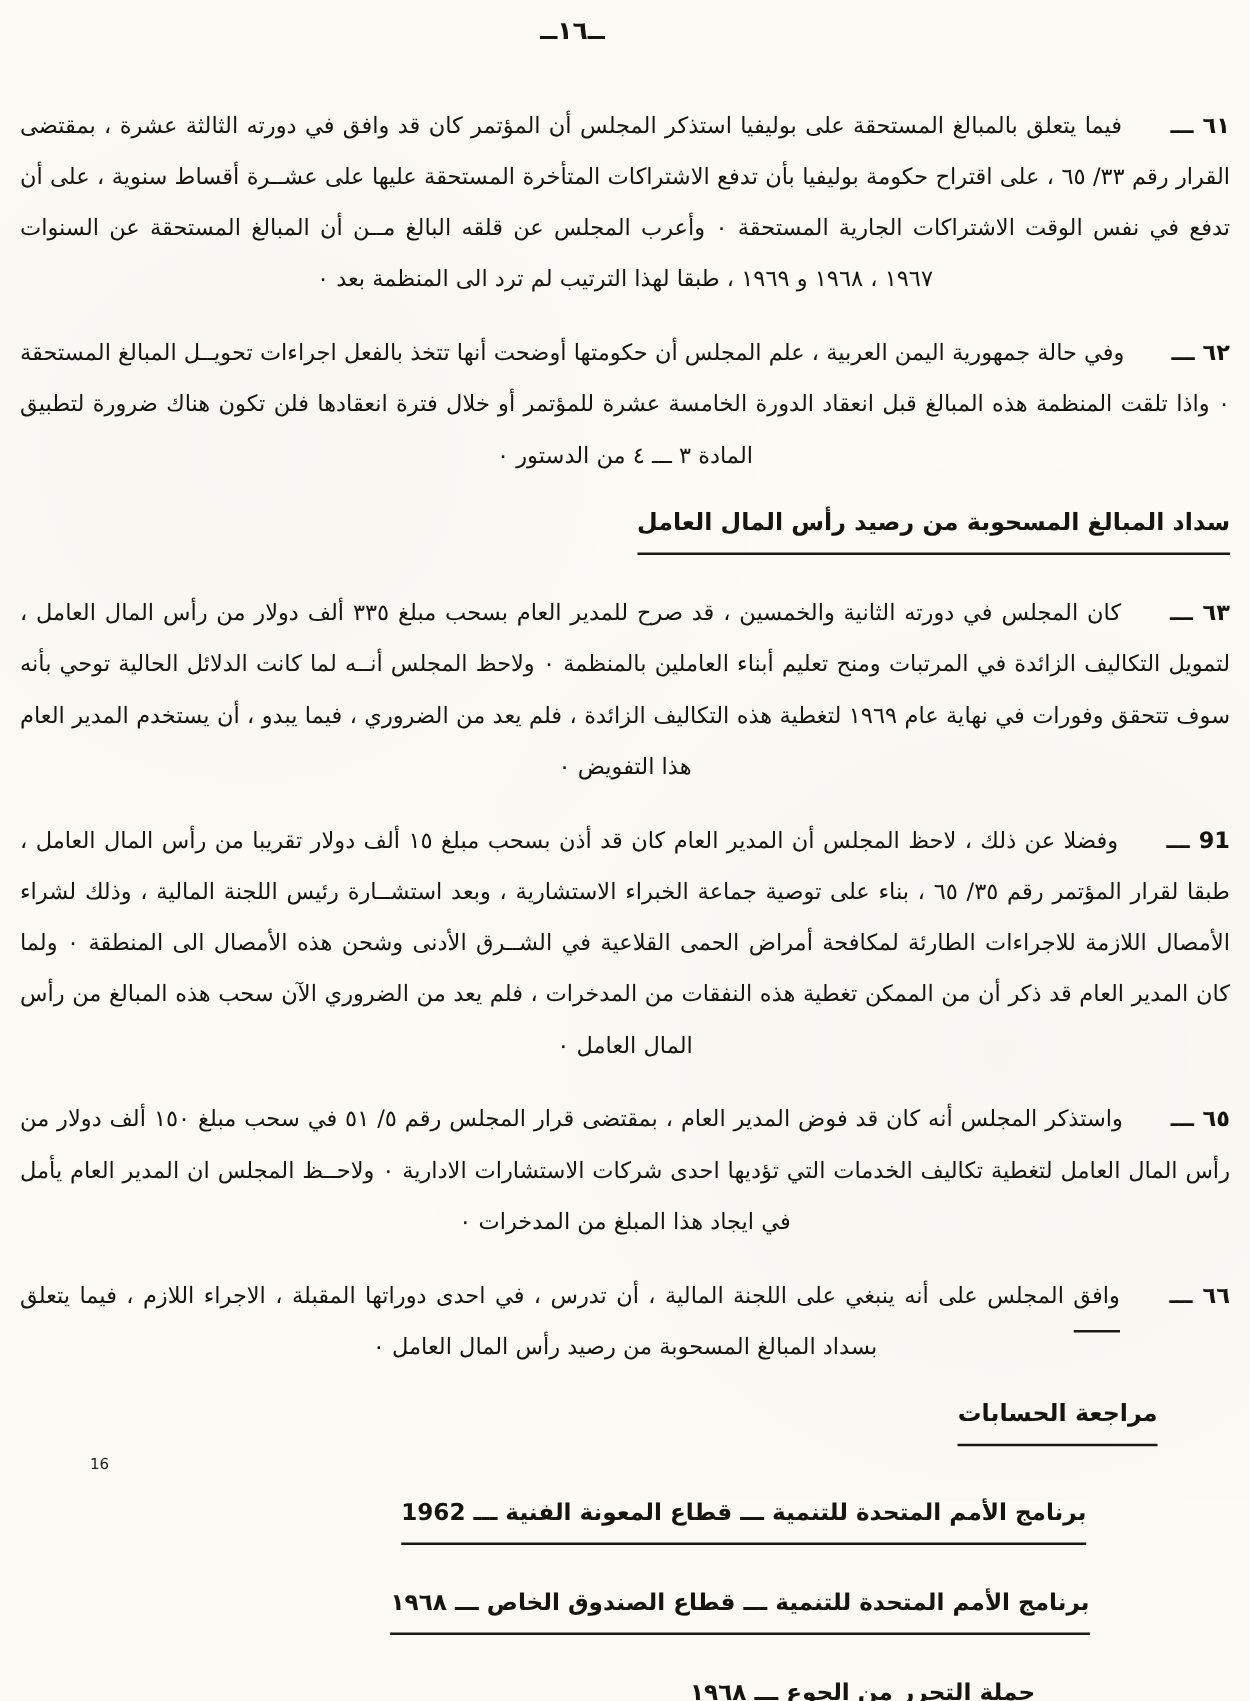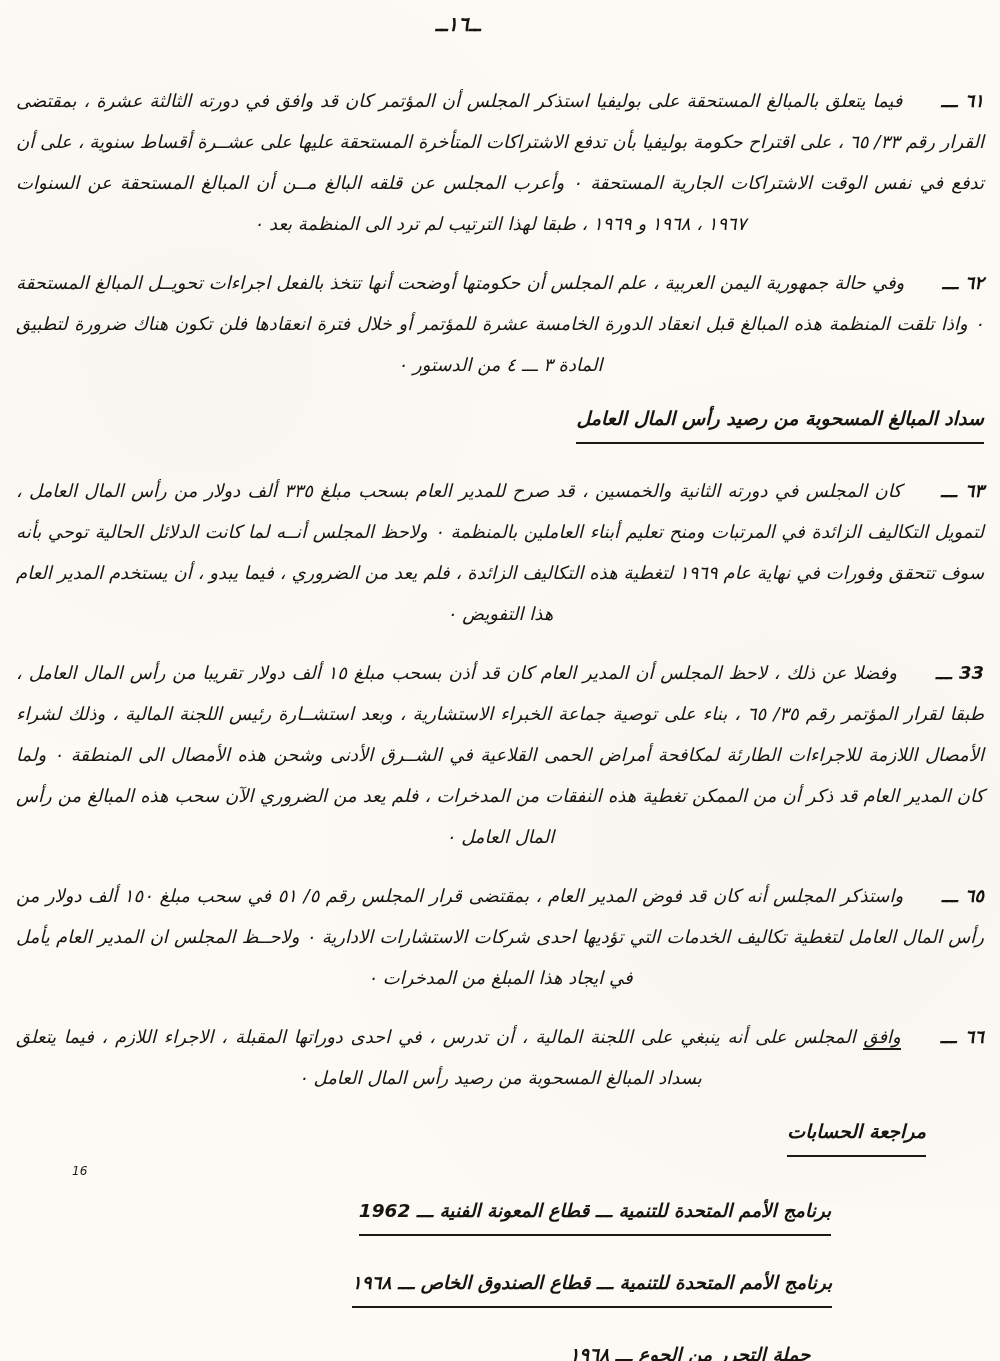--- a/index.html
+++ b/index.html
@@ -12,21 +12,20 @@
     position:relative;
     width:1000px; height:1202px;
     box-sizing:border-box;
     padding:0 16px;
     direction:rtl;
     color:#17140f;
     background:
       radial-gradient(circle at 20% 30%, rgba(0,0,0,0.015), transparent 40%),
       radial-gradient(circle at 80% 70%, rgba(0,0,0,0.02), transparent 45%),
       #fbfaf5;
-    font-style: italic;
   }
   .page-num-top {
     text-align:center;
     padding-top:12px;
     font-size:20px;
     font-weight:bold;
     transform:translateX(-42px);
     letter-spacing:1px;
   }
   .para {
@@ -37,21 +36,21 @@
     margin:0 0 18px 0;
   }
   .para .pnum {
     font-weight:bold;
     margin-left:32px;
     white-space:nowrap;
   }
   .first-para { margin-top:44px; }
   .underline-word {
     border-bottom:2px solid #1c1913;
-    padding-bottom:1px;
+    padding-bottom:17px;
   }
   .sec-heading {
     margin:2px 0 26px 0;
     text-align:right;
     font-size:19px;
     font-weight:bold;
     line-height:30px;
   }
   .sec-heading .hl {
     display:inline-block;
@@ -105,21 +104,21 @@
   <div class="sec-heading">
     <span class="hl">سداد المبالغ المسحوبة من رصيد رأس المال العامل</span>
   </div>
 
   <div class="para">
     <span class="pnum">٦٣ ـــ</span>
     <span>كان المجلس في دورته الثانية والخمسين ، قد صرح للمدير العام بسحب مبلغ ٣٣٥ ألف دولار من رأس المال العامل ، لتمويل التكاليف الزائدة في المرتبات ومنح تعليم أبناء العاملين بالمنظمة ٠ ولاحظ المجلس أنــه لما كانت الدلائل الحالية توحي بأنه سوف تتحقق وفورات في نهاية عام ١٩٦٩ لتغطية هذه التكاليف الزائدة ، فلم يعد من الضروري ، فيما يبدو ، أن يستخدم المدير العام هذا التفويض ٠</span>
   </div>
 
   <div class="para">
-    <span class="pnum">33 ـــ</span>
+    <span class="pnum">91 ـــ</span>
     <span>وفضلا عن ذلك ، لاحظ المجلس أن المدير العام كان قد أذن بسحب مبلغ ١٥ ألف دولار تقريبا من رأس المال العامل ، طبقا لقرار المؤتمر رقم ٣٥/ ٦٥ ، بناء على توصية جماعة الخبراء الاستشارية ، وبعد استشــارة رئيس اللجنة المالية ، وذلك لشراء الأمصال اللازمة للاجراءات الطارئة لمكافحة أمراض الحمى القلاعية في الشــرق الأدنى وشحن هذه الأمصال الى المنطقة ٠ ولما كان المدير العام قد ذكر أن من الممكن تغطية هذه النفقات من المدخرات ، فلم يعد من الضروري الآن سحب هذه المبالغ من رأس المال العامل ٠</span>
   </div>
 
   <div class="para">
     <span class="pnum">٦٥ ـــ</span>
     <span>واستذكر المجلس أنه كان قد فوض المدير العام ، بمقتضى قرار المجلس رقم ٥/ ٥١ في سحب مبلغ ١٥٠ ألف دولار من رأس المال العامل لتغطية تكاليف الخدمات التي تؤديها احدى شركات الاستشارات الادارية ٠ ولاحــظ المجلس ان المدير العام يأمل في ايجاد هذا المبلغ من المدخرات ٠</span>
   </div>
 
   <div class="para">
     <span class="pnum">٦٦ ـــ</span>

